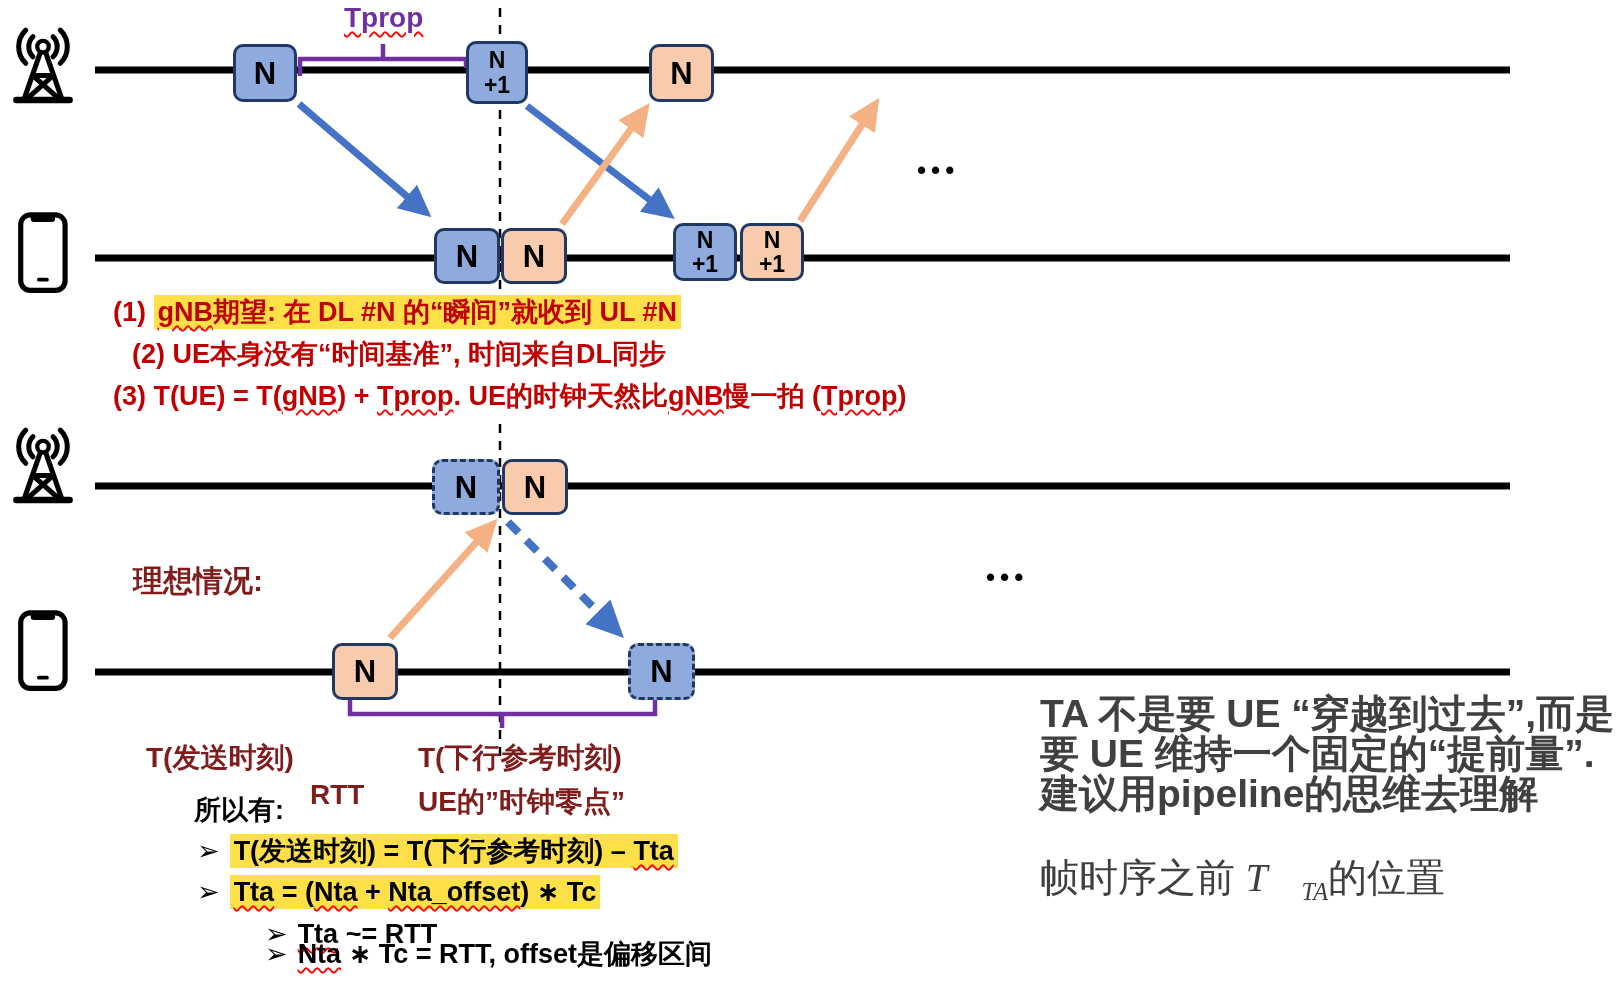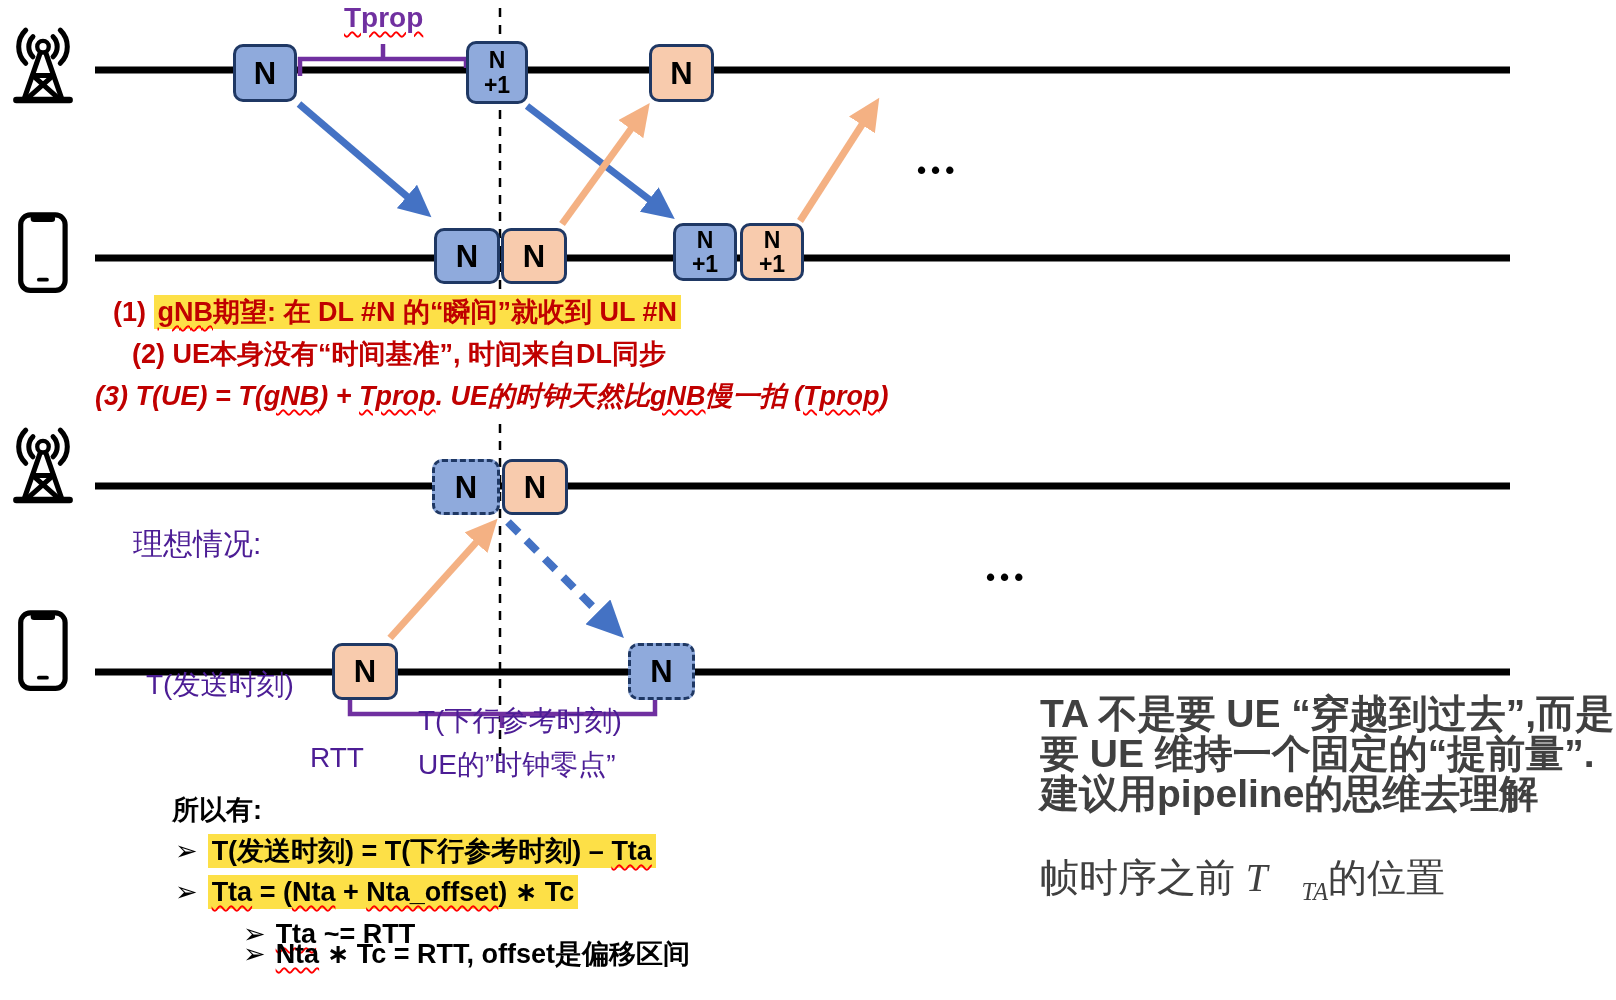--- a/index.html
+++ b/index.html
@@ -12,23 +12,23 @@
   .nbox.two{font-size:23px;line-height:1.05;}
   .blue{background:#8FAADC;}
   .orange{background:#F8CBAD;}
   .dashedbox{border-style:dashed;border-width:3px;}
   .note{position:absolute;font-size:27px;font-weight:bold;color:#C00000;white-space:nowrap;}
   .hl{background:#fde047;padding:2px 4px;}
   .wavy{text-decoration-line:underline;text-decoration-style:wavy;text-decoration-color:#FF0000;
         text-decoration-thickness:2px;text-underline-offset:4px;}
   .purple{color:#7030A0;}
   .darkred{color:#C00000;}
-  .blabel{position:absolute;font-weight:normal;font-size:28px;color:#4c1d95;white-space:nowrap;}
+  .blabel{position:absolute;font-weight:bold;font-size:28px;color:#7f1d1d;white-space:nowrap;margin-top:37px;}
   .dots{position:absolute;font-weight:bold;font-size:26px;letter-spacing:5px;color:#000;line-height:26px;}
-  .bullet-row{position:absolute;font-size:27px;font-weight:bold;color:#000;white-space:nowrap;}
+  .bullet-row{position:absolute;font-size:27px;font-weight:bold;color:#000;white-space:nowrap;margin-left:22px;}
   .bullet-glyph{margin-right:10px;}
   .sideblock{position:absolute;font-size:39px;color:#404040;white-space:nowrap;line-height:40px;}
   .sideblock.bold{font-weight:bold;}
   .math{font-family:"Liberation Serif","DejaVu Serif",serif;font-style:italic;}
   .math sub{font-size:0.62em;margin-left:34px;}
   .tprop-label{position:absolute;font-size:28px;font-weight:bold;color:#7030A0;}
 </style>
 </head>
 <body>
 
@@ -100,35 +100,35 @@
 
   <div class="tprop-label wavy" style="left:344px;top:2px;">Tprop</div>
   <div class="dots" style="left:917px;top:157px;">•••</div>
 
   <div class="note" style="left:113px;top:294px;">
     <span>(1) </span><span class="hl"><span class="wavy">gNB</span><span>期望: 在 DL #N 的“瞬间”就收到 UL #N</span></span>
   </div>
   <div class="note" style="left:113px;top:336px;margin-left:19px;">
     <span>(2) UE本身没有“时间基准”, 时间来自DL同步</span>
   </div>
-  <div class="note" style="left:95px;top:378px;font-style:italic;">
+  <div class="note" style="left:113px;top:378px;">
     <span>(3) T(UE) = T(</span><span class="wavy">gNB</span><span>) + </span><span class="wavy">Tprop</span><span>. UE的时钟天然比</span><span class="wavy">gNB</span><span>慢一拍 (</span><span class="wavy">Tprop</span><span>)</span>
   </div>
 
   <div class="blabel purple" style="left:133px;top:524px;font-size:30px;">理想情况:</div>
 
   <div class="nbox blue dashedbox" style="left:432px;top:459px;width:68px;height:56px;"><span>N</span></div>
   <div class="nbox orange" style="left:502px;top:459px;width:66px;height:56px;"><span>N</span></div>
 
   <div class="nbox orange" style="left:332px;top:643px;width:66px;height:57px;"><span>N</span></div>
   <div class="nbox blue dashedbox" style="left:628px;top:643px;width:67px;height:57px;"><span>N</span></div>
 
   <div class="dots" style="left:986px;top:564px;">•••</div>
 
-  <div class="blabel" style="left:146px;top:666px;">T(发送时刻)</div>
+  <div class="blabel" style="left:146px;top:702px;">T(发送时刻)</div>
   <div class="blabel" style="left:418px;top:702px;">T(下行参考时刻)</div>
   <div class="blabel purple" style="left:310px;top:742px;">RTT</div>
   <div class="blabel darkred" style="left:418px;top:746px;text-align:center;">UE的”时钟零点”</div>
 
   <div class="bullet-row" style="left:172px;top:792px;">所以有:</div>
 
   <div class="bullet-row" style="left:175px;top:833px;">
     <span class="bullet-glyph">➢</span><span class="hl"><span>T(发送时刻) = T(下行参考时刻) – </span><span class="wavy">Tta</span></span>
   </div>
 

